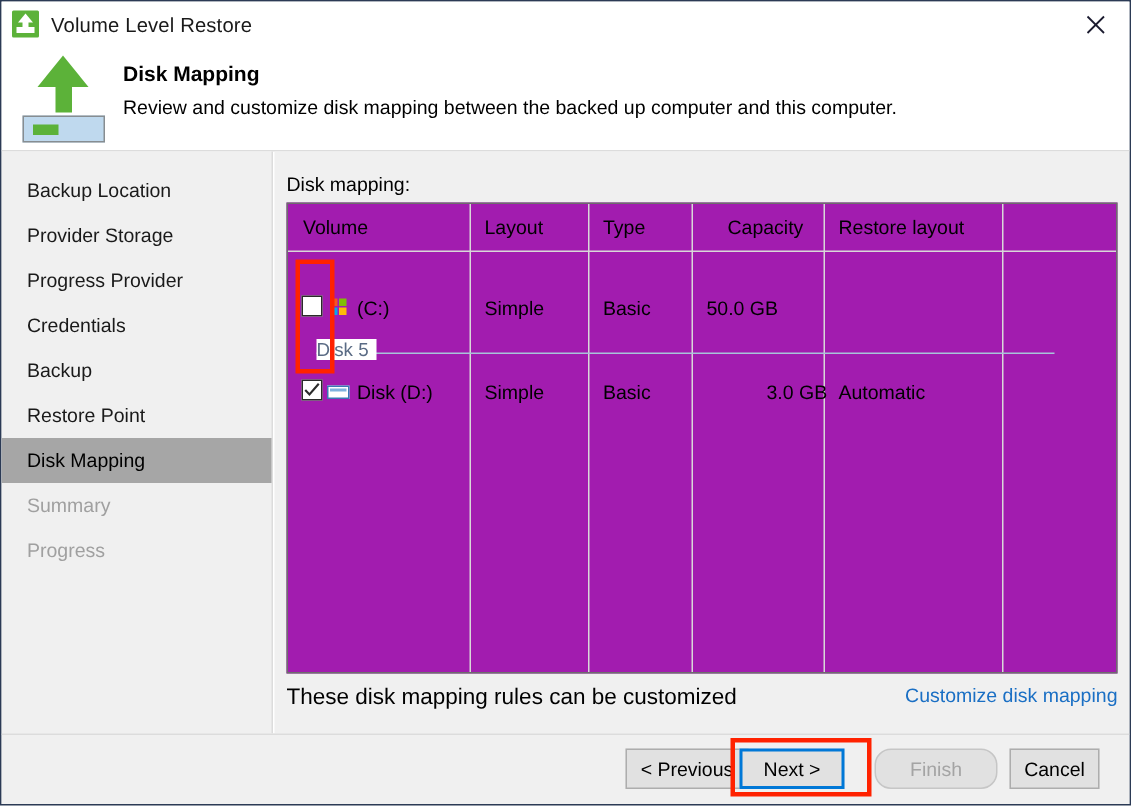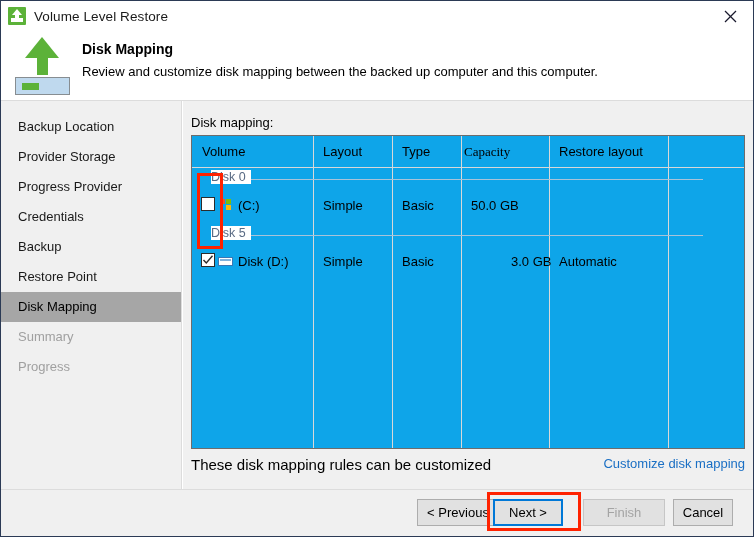--- a/index.html
+++ b/index.html
@@ -206,21 +206,21 @@
     color: #000000;
   }
 
   .grid {
     position: absolute;
     left: 8px;
     top: 34px;
     width: 554px;
     height: 314px;
     box-sizing: border-box;
-    background: #0ea5e9;
+    background: #a21caf;
     border: 1px solid #6d6d6d;
     overflow: hidden;
   }
   .grid-inner {
     position: relative;
     width: 100%;
     height: 100%;
   }
 
   
@@ -483,29 +483,25 @@
         <div class="vline" style="left:121px;"></div>
         <div class="vline" style="left:200px;"></div>
         <div class="vline" style="left:269px;"></div>
         <div class="vline" style="left:357px;"></div>
         <div class="vline" style="left:476px;"></div>
 
         <div class="grid-head">
           <div class="gh" style="left:10px;">Volume</div>
           <div class="gh" style="left:131px;">Layout</div>
           <div class="gh" style="left:210px;">Type</div>
-          <div class="gh" style="left:272px;font-family:Liberation Serif, serif;">Capacity</div>
+          <div class="gh" style="left:293px;">Capacity</div>
           <div class="gh" style="left:367px;">Restore layout</div>
         </div>
         <div class="header-hr"></div>
 
-        <div class="grouprow" style="top:32px;">
-          <div class="gline"></div>
-          <div class="gname">Disk 0</div>
-        </div>
 
         <div class="datarow" style="top:53px;">
           <div class="chk"></div>
           <div class="winflag">
             <i class="q1"></i>
               <i class="q2"></i>
               <i class="q3"></i>
               <i class="q4"></i>
           </div>
           <div class="cell" style="left:46px;">(C:)</div>
@@ -540,20 +536,20 @@
     <div class="note-row">
       <div class="note-text">These disk mapping rules can be customized</div>
       <div class="note-link">Customize disk mapping</div>
     </div>
 
   </div>
 
   <div class="footer">
     <div class="btn" style="left:416px; width:82px;">&lt; Previous</div>
     <div class="btn focused" style="left:492px; width:70px;">Next &gt;</div>
-    <div class="btn disabled" style="left:582px; width:82px;">Finish</div>
+    <div class="btn disabled" style="left:582px; width:82px;border-radius:11px;">Finish</div>
     <div class="btn" style="left:672px; width:60px;">Cancel</div>
   </div>
 
   <div class="annot" style="left:196px; top:172px; width:26px; height:76px;"></div>
   <div class="annot" style="left:486px; top:491px; width:94px; height:39px;"></div>
 
 </div>
 
 </body></html>

